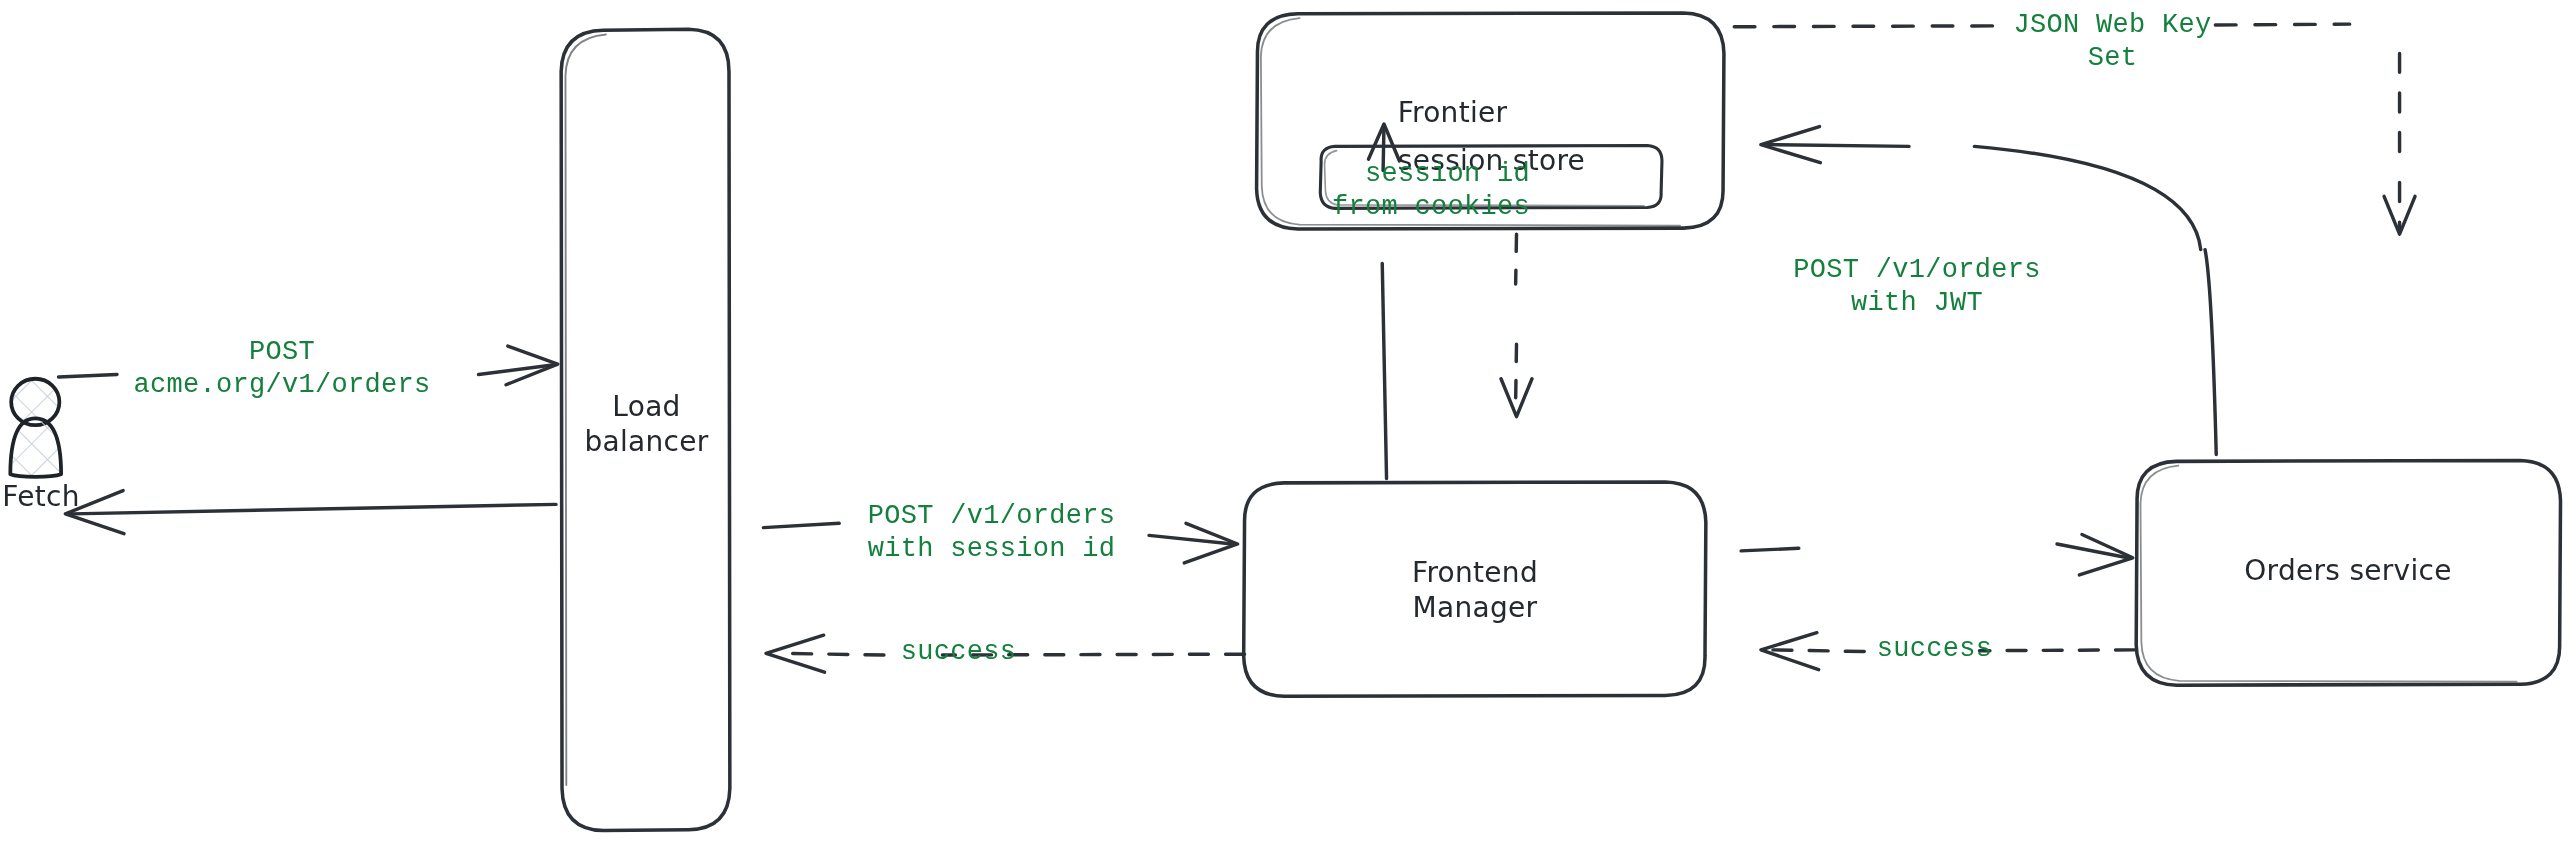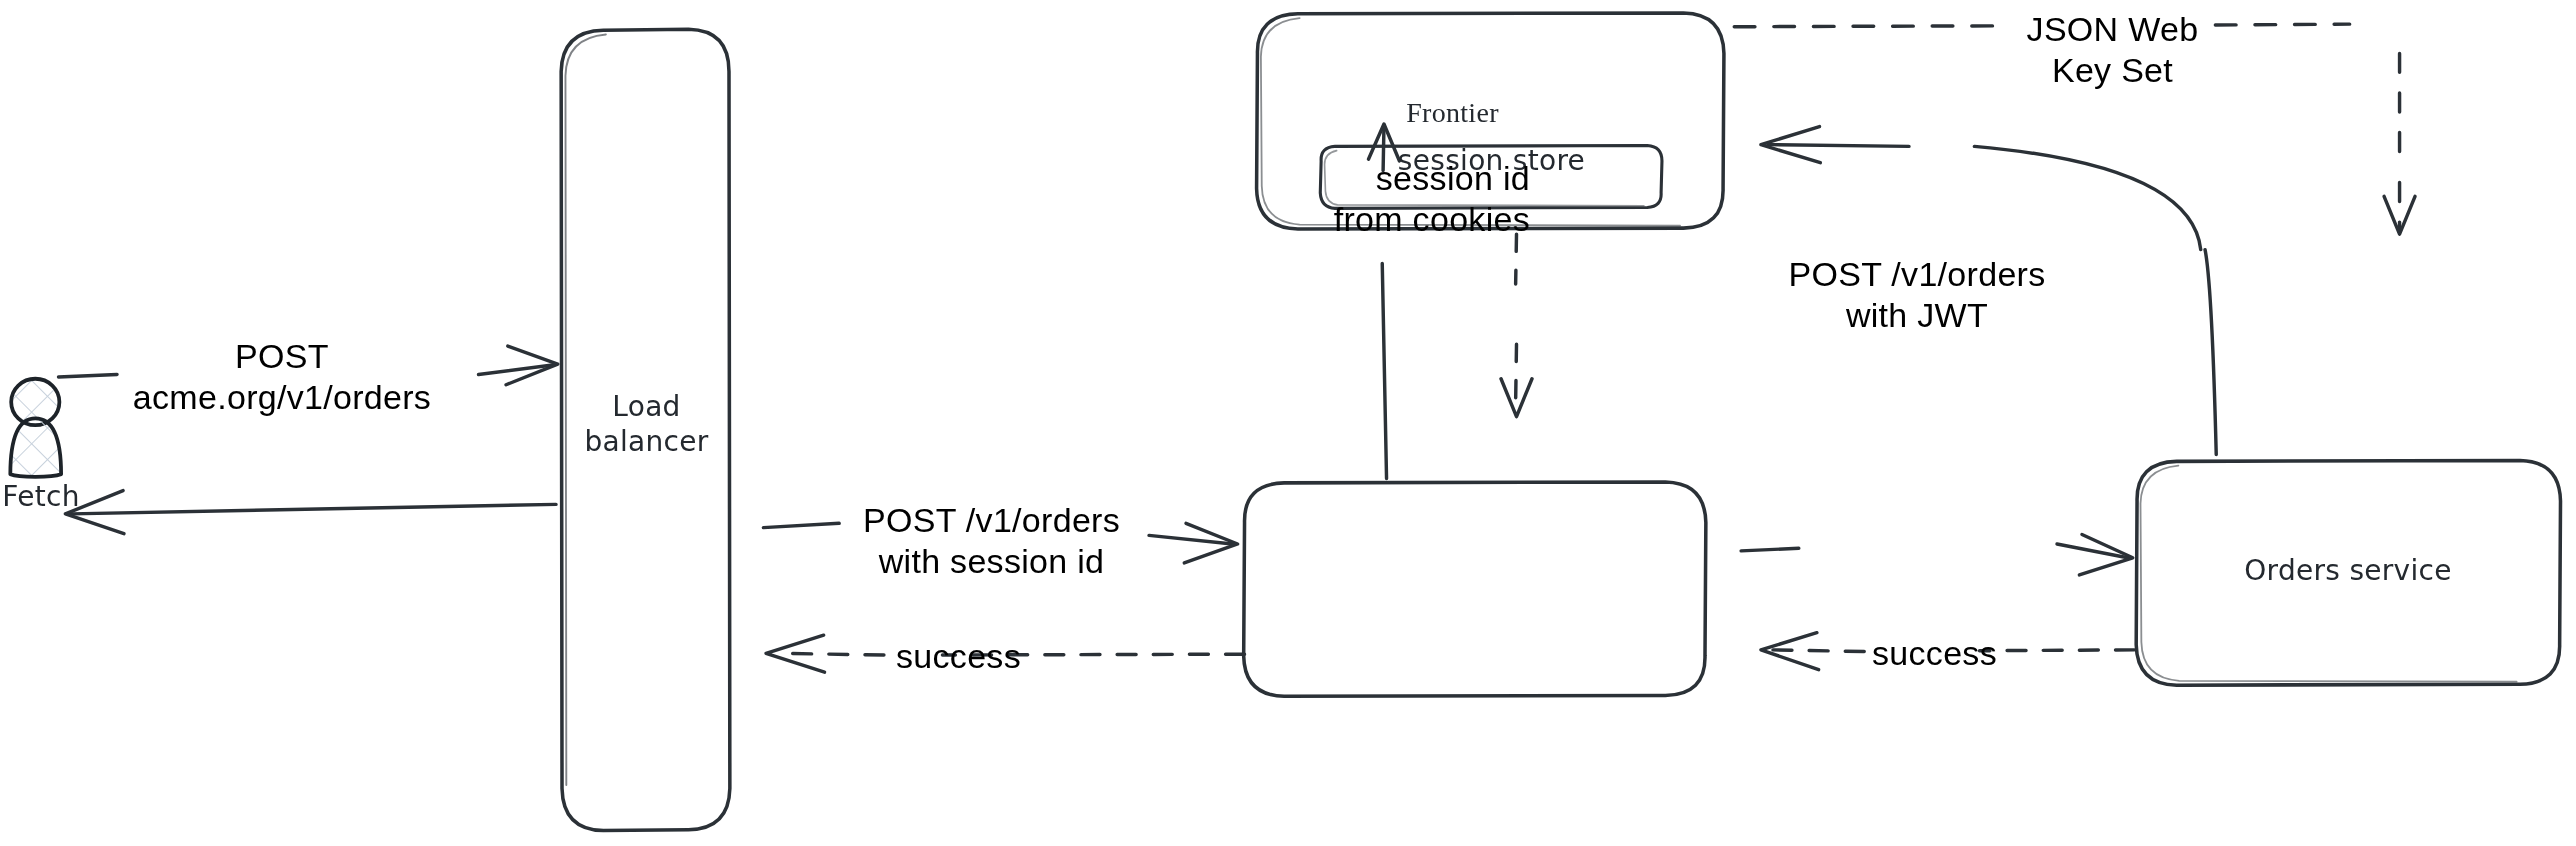--- a/index.html
+++ b/index.html
@@ -1,22 +1,22 @@
 <!DOCTYPE html>
 <html style="font-size:13.8px"><head>
 <meta charset="utf-8">
 <title>Architecture Diagram</title>
 <style>
   html,body{margin:0;padding:0;background:#ffffff;}
   body{width:2576px;height:847px;overflow:hidden;
        font-family:"DejaVu Sans","Liberation Sans",sans-serif;}
   #canvas{position:relative;width:2576px;height:847px;background:#ffffff;}
   svg.layer{position:absolute;left:0;top:0;width:2576px;height:847px;}
-  .lbl{position:absolute;color:#000000;font-size:34px;line-height:1.22;
-       text-align:center;white-space:pre-line;font-family:Liberation Sans, sans-serif;
+  .lbl{position:absolute;color:#15803d;font-size:27px;line-height:1.22;
+       text-align:center;white-space:pre-line;font-family:Liberation Mono, monospace;
        letter-spacing:0.3px;}
   .node-label{position:absolute;color:#24292f;font-size:28px;line-height:1.25;
        text-align:center;white-space:pre-line;letter-spacing:0.3px;}
 </style>
 </head>
 <body>
 
 <div id="canvas">
 
   <svg class="layer" viewBox="0 0 2993 984">
@@ -121,24 +121,26 @@
       </g>
 
     </g>
   </svg>
 
   <div class="node-label" style="left:0px;top:479px;width:82px;">Fetch</div>
 
   <div class="node-label" style="left:562px;top:389px;width:169px;">Load
 balancer</div>
 
-  <div class="node-label" style="left:1257px;top:95px;width:391px;font-family:Liberation Serif, serif;">Frontier</div>
+  <div class="node-label" style="left:1257px;top:95px;width:391px;">Frontier</div>
 
   <div class="node-label" style="left:1321px;top:143px;width:341px;text-align:center;">session store</div>
 
+  <div class="node-label" style="left:1244px;top:555px;width:462px;">Frontend
+Manager</div>
 
   <div class="node-label" style="left:2136px;top:553px;width:424px;">Orders service</div>
 
   <div class="lbl" style="left:82px;top:336px;width:400px;">POST
 acme.org/v1/orders</div>
 
   <div class="lbl" style="left:828px;top:500px;width:327px;">POST /v1/orders
 with session id</div>
 
   <div class="lbl" style="left:881px;top:636px;width:155px;">success</div>

